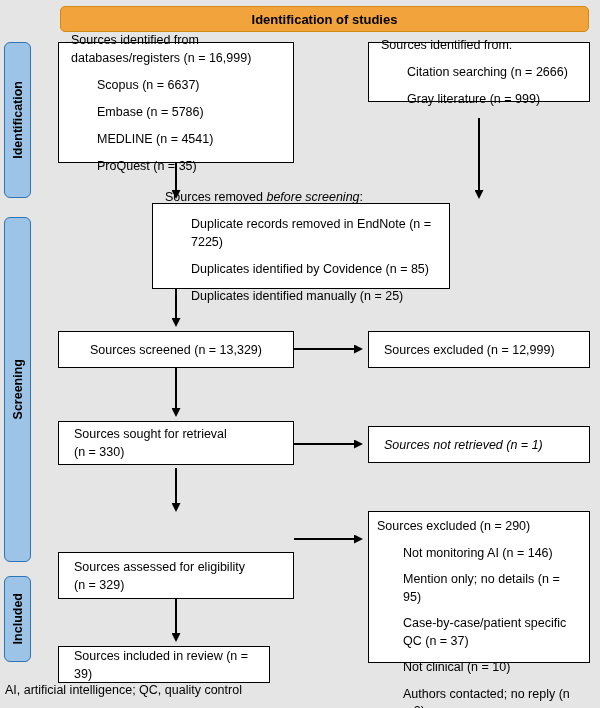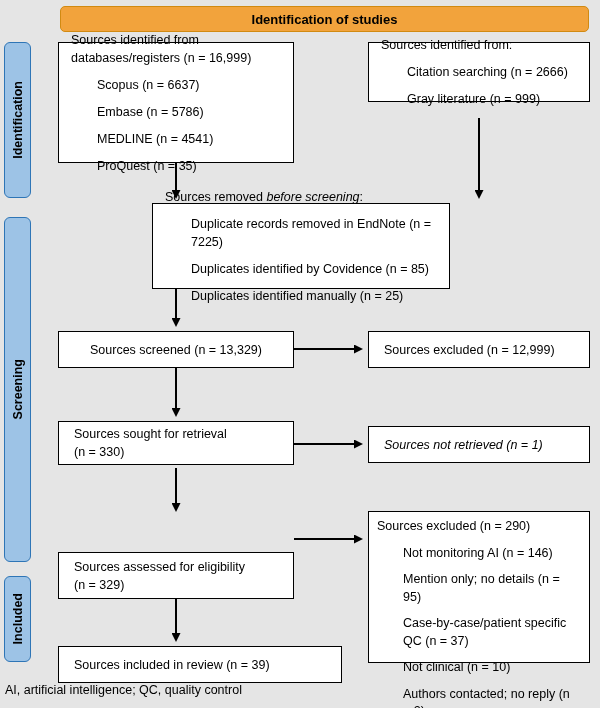--- a/index.html
+++ b/index.html
@@ -156,19 +156,19 @@
 
   <div class="box" style="left:368px; top:511px; width:222px; height:152px; line-height:1.4; padding-top:6px; padding-bottom:6px; justify-content:flex-start;padding-left:8px;">
     <div>Sources excluded (n = 290)</div>
     <div class="indent">Not monitoring AI (n = 146)</div>
     <div class="indent">Mention only; no details (n = 95)</div>
     <div class="indent">Case-by-case/patient specific QC (n = 37)</div>
     <div class="indent">Not clinical (n = 10)</div>
     <div class="indent">Authors contacted; no reply (n = 2)</div>
   </div>
 
-  <div class="box" style="left:58px; top:646px; width:284px; height:37px; padding-left:15px;">
+  <div class="box" style="left:58px; top:646px; width:212px; height:37px; padding-left:15px;">
     <div>Sources included in review (n = 39)</div>
   </div>
 
   <div class="footer-note">AI, artificial intelligence; QC, quality control</div>
 
 </div>
 
 </body></html>

